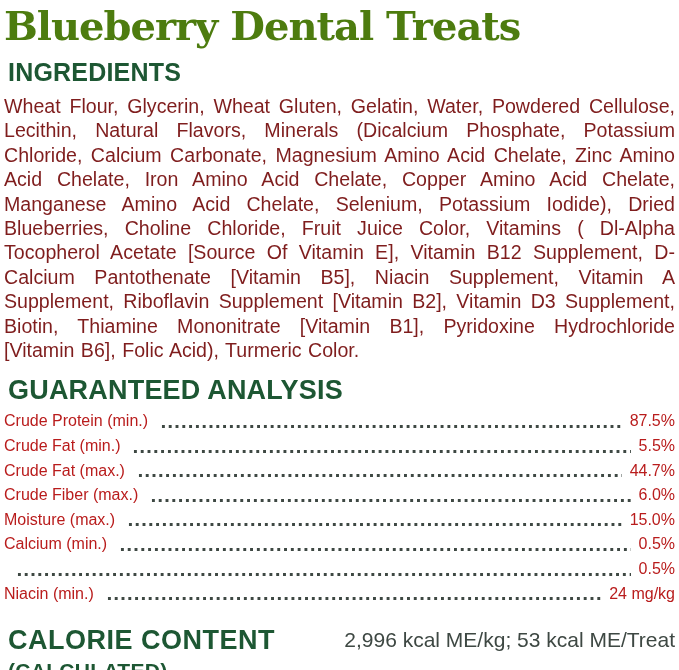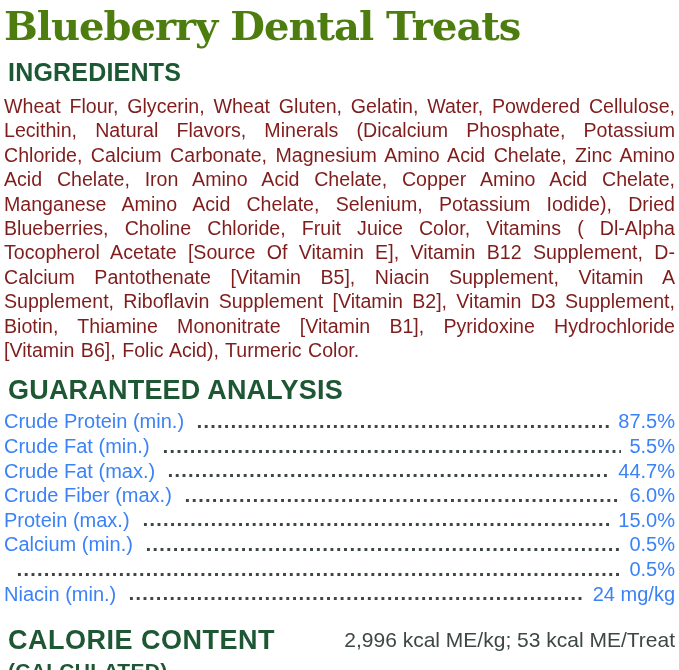--- a/index.html
+++ b/index.html
@@ -46,23 +46,23 @@
   }
   .ga-heading {
     margin-top: 13px;
     font-size: 27px;
     line-height: 30px;
   }
   .ga-table { margin-top: 4px; }
   .ga-row {
     display: flex;
     align-items: baseline;
-    font-size: 20px;
+    font-size: 16px;
     line-height: 24.6px;
-    color: #3b82f6;
+    color: #b91c1c;
     white-space: nowrap;
   }
   .ga-label { flex: 0 0 auto; }
   .leader {
     flex: 1 1 auto;
     align-self: flex-end;
     height: 7px;
     margin: 0 8px 4px 12px;
     background-image: radial-gradient(circle, #3e4843 1.45px, transparent 1.6px);
     background-size: 6.8px 7px;
@@ -112,21 +112,21 @@
     <span class="ga-label">Crude Fat (max.)</span>
     <span class="leader"></span>
     <span class="ga-value">44.7%</span>
   </div>
   <div class="ga-row">
     <span class="ga-label">Crude Fiber (max.)</span>
     <span class="leader"></span>
     <span class="ga-value">6.0%</span>
   </div>
   <div class="ga-row">
-    <span class="ga-label">Protein (max.)</span>
+    <span class="ga-label">Moisture (max.)</span>
     <span class="leader"></span>
     <span class="ga-value">15.0%</span>
   </div>
   <div class="ga-row">
     <span class="ga-label">Calcium (min.)</span>
     <span class="leader"></span>
     <span class="ga-value">0.5%</span>
   </div>
   <div class="ga-row">
     <span class="leader"></span>

